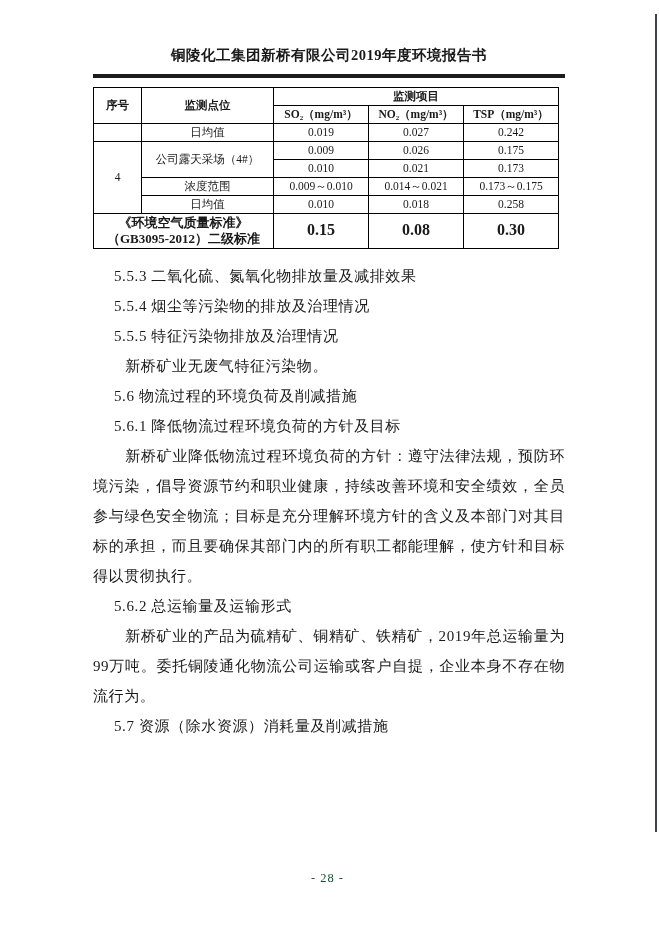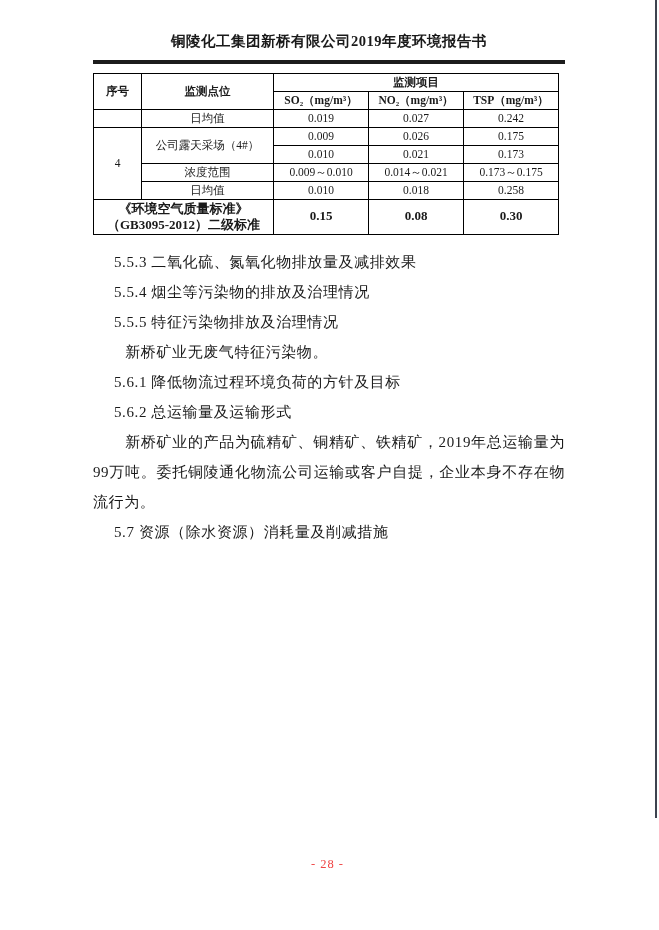--- a/index.html
+++ b/index.html
@@ -4,21 +4,21 @@
 <style>
   html, body { margin:0; padding:0; }
   body {
     width:659px; height:930px;
     background:#ffffff;
     font-family:"Liberation Serif", serif;
     color:#1a1a1a;
     position:relative;
     overflow:hidden;
   }
-  .page { position:relative; width:659px; height:818px; }
+  .page { position:relative; width:659px; height:818px;margin-top:14px; }
   .page-edge {
     position:absolute; top:0; bottom:0; left:655px; width:2px;
     background:#3d434f;
   }
   .content { padding:30px 94px 0 93px; }
   .doc-title {
     margin:0; font-size:14.5px; font-weight:bold; text-align:center;
     letter-spacing:0.5px; line-height:22px; white-space:nowrap;
   }
   .title-rule { height:4px; background:#1c1c1c; margin-top:8px; }
@@ -30,36 +30,36 @@
   }
   table.mon th, table.mon td {
     border:1px solid #000;
     font-size:11.5px; text-align:center; vertical-align:middle;
     padding:1px 2px; line-height:1.3; overflow:hidden;
   }
   table.mon th { font-weight:bold; }
   table.mon tr.hrow  { height:17px; }
   table.mon tr.brow  { height:16px; }
   table.mon tr.std   { height:32px; }
-  table.mon tr.std td { font-weight:bold; font-size:13px; }
+  table.mon tr.std td { font-weight:bold; font-size:16px; }
   table.mon tr.std td.std-label { font-size:13px; line-height:1.25; }
 
   .textblock {
     margin-top:12px;
     font-size:15px; line-height:30px; letter-spacing:0.6px;
     text-align:justify;
   }
   .textblock .h { text-indent:1.4em; text-align:left; white-space:nowrap; }
   .textblock .p { text-indent:2.15em; }
   .textblock div { margin:0; }
 
   .footer {
     position:absolute; left:0; right:4px; top:857px;
     text-align:center; font-size:12.5px; letter-spacing:1px;
-    color:#ef4444;
+    color:#14532d;
   }
 </style>
 </head>
 <body>
 
 <div class="page">
   <div class="content">
 
     <h1 class="doc-title">铜陵化工集团新桥有限公司2019年度环境报告书</h1>
     <div class="title-rule"></div>
@@ -123,21 +123,23 @@
           <td>0.30</td>
         </tr>
       </tbody>
     </table>
 
     <div class="textblock">
       <div class="h">5.5.3 二氧化硫、氮氧化物排放量及减排效果</div>
       <div class="h">5.5.4 烟尘等污染物的排放及治理情况</div>
       <div class="h">5.5.5 特征污染物排放及治理情况</div>
       <div class="p">新桥矿业无废气特征污染物。</div>
+      <div class="h">5.6 物流过程的环境负荷及削减措施</div>
       <div class="h">5.6.1 降低物流过程环境负荷的方针及目标</div>
+      <div class="p">新桥矿业降低物流过程环境负荷的方针：遵守法律法规，预防环境污染，倡导资源节约和职业健康，持续改善环境和安全绩效，全员参与绿色安全物流；目标是充分理解环境方针的含义及本部门对其目标的承担，而且要确保其部门内的所有职工都能理解，使方针和目标得以贯彻执行。</div>
       <div class="h">5.6.2 总运输量及运输形式</div>
       <div class="p">新桥矿业的产品为硫精矿、铜精矿、铁精矿，2019年总运输量为99万吨。委托铜陵通化物流公司运输或客户自提，企业本身不存在物流行为。</div>
       <div class="h">5.7 资源（除水资源）消耗量及削减措施</div>
     </div>
 
   </div>
 
   <div class="footer">- 28 -</div>
   <div class="page-edge"></div>
 </div>

